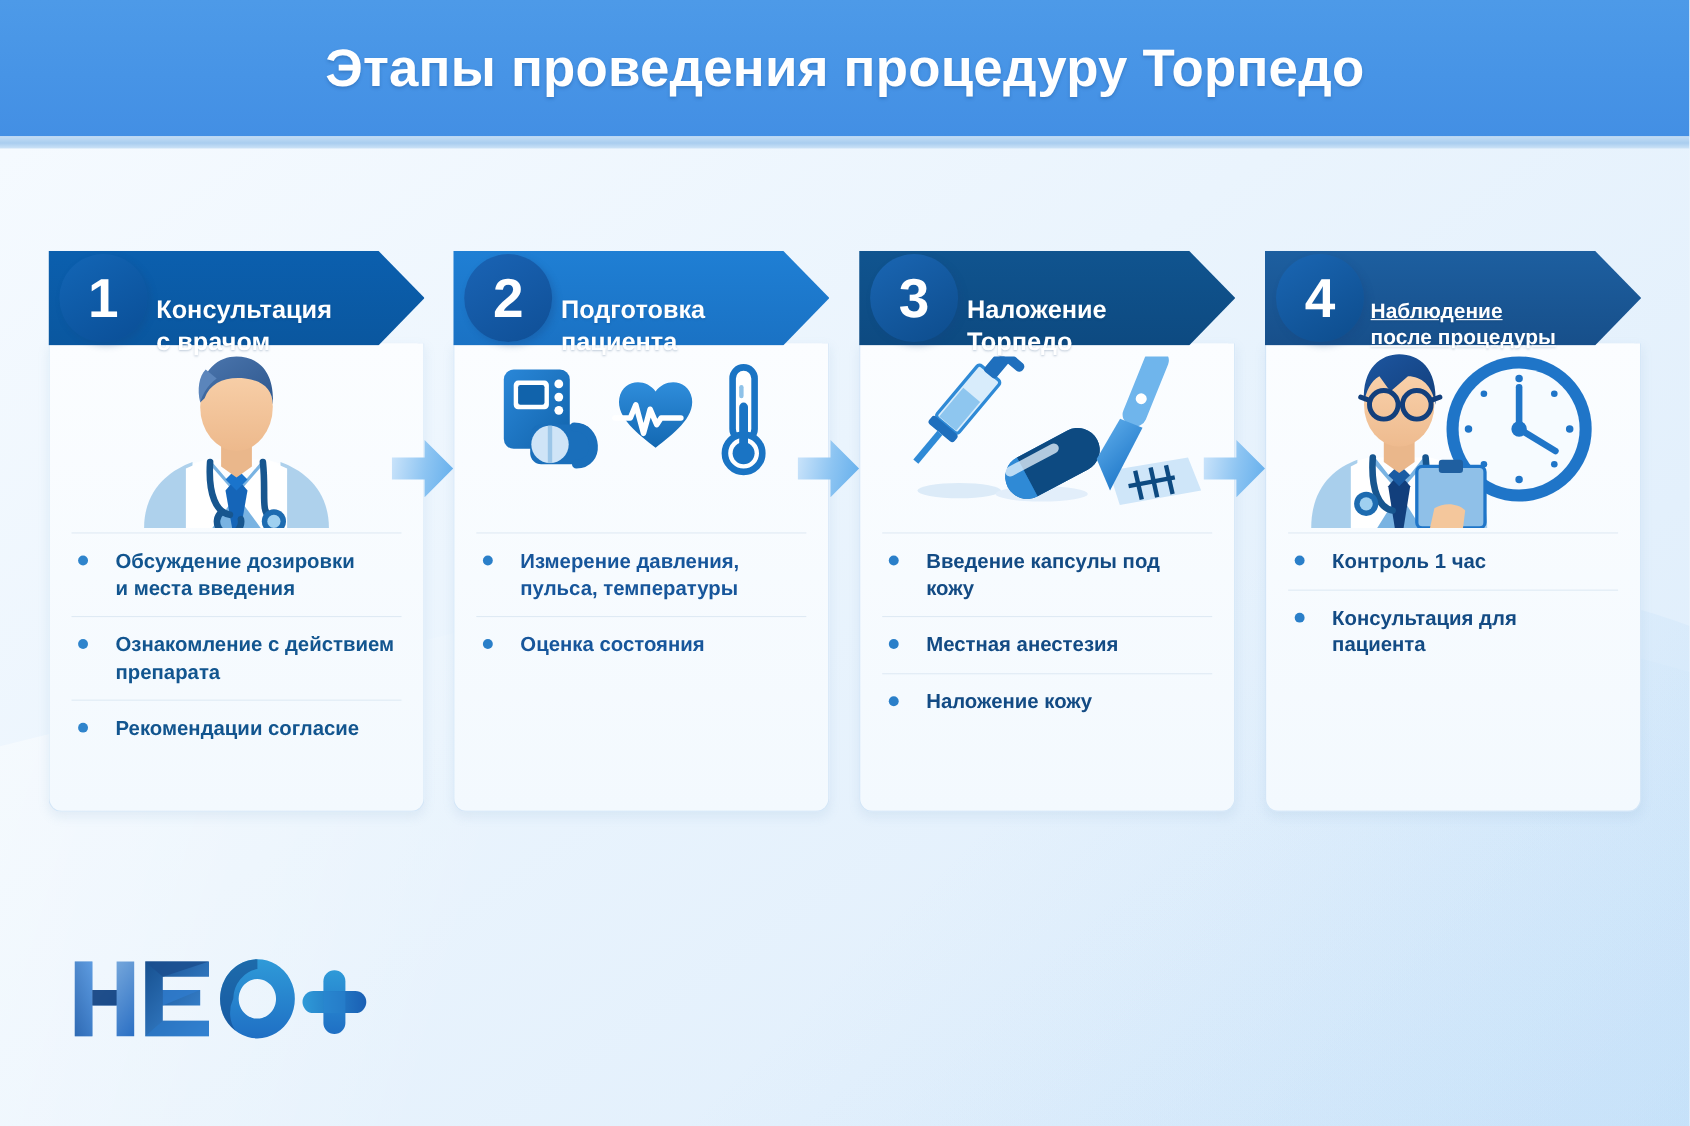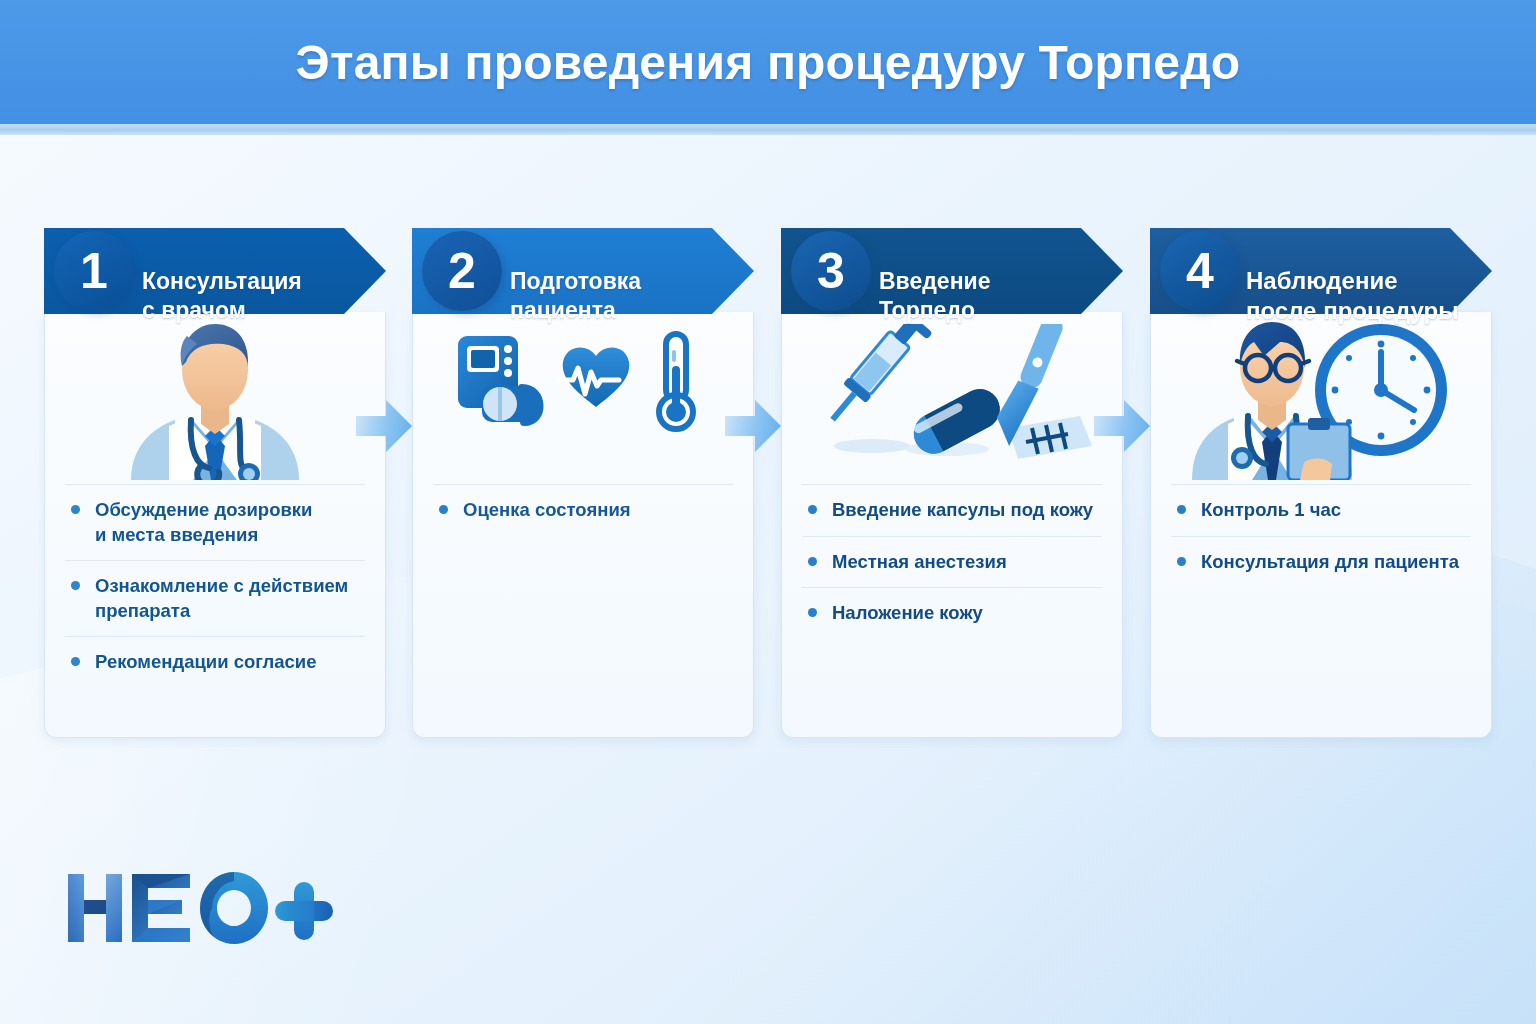--- a/index.html
+++ b/index.html
@@ -127,21 +127,21 @@
     transform:translateY(-50%);
     color:#ffffff;
     font-size:23px;
     font-weight:bold;
     line-height:1.26;
     z-index:5;
     white-space:pre-line;
     text-shadow:0 1px 2px rgba(10,50,100,.25);
     margin-top:25px;
   }
-  .c4 .ribbon-label{ left:96px; font-size:24px; }
+  .c4 .ribbon-label{ left:96px; font-size:19px;text-decoration:underline; }
 
   
   .panel{
     position:absolute;
     left:0; top:84px;
     width:342px; height:426px;
     background:linear-gradient(180deg,#fbfdff 0%,#f3f9fe 100%);
     border:1px solid #d4e6f7;
     border-top:none;
     border-radius:0 0 12px 12px;
@@ -152,21 +152,21 @@
     height:172px;
     display:flex; align-items:flex-end; justify-content:center;
     padding-bottom:4px;
   }
   .bullets{
     padding:0 20px;
   }
   .bullet{
     display:flex;
     align-items:flex-start;
-    gap:15px;
+    gap:25px;
     padding:13px 2px 13px 6px;
     border-top:1px solid #dfeaf4;
   }
   .bullet:first-child{ border-top:1px solid #dfeaf4; }
   .dot{
     width:9px; height:9px;
     border-radius:50%;
     background:#2a7fc9;
     flex:0 0 9px;
     margin-top:7px;
@@ -336,31 +336,36 @@
             <rect x="218" y="6" width="20" height="66" rx="10" fill="#ffffff" stroke="#1a74c4" stroke-width="6"></rect>
             <circle cx="228" cy="84" r="17" fill="#ffffff" stroke="#1a74c4" stroke-width="6"></circle>
             <circle cx="228" cy="84" r="10" fill="#1a74c4"></circle>
             <rect x="224" y="38" width="8" height="42" rx="4" fill="#1a74c4"></rect>
             <rect x="224" y="22" width="4" height="12" rx="2" fill="#8fc2e8"></rect>
           </svg>
         </div>
         <div class="bullets">
           <div class="bullet">
             <span class="dot"></span>
+            <span class="btext">Измерение давления,
+пульса, температуры</span>
+          </div>
+          <div class="bullet">
+            <span class="dot"></span>
             <span class="btext">Оценка состояния</span>
           </div>
         </div>
       </div>
     </div>
 
     <div class="card c3">
       <div class="ribbon">
         <div class="ribbon-body"></div>
         <div class="num-badge">3</div>
-        <div class="ribbon-label">Введение
+        <div class="ribbon-label">Наложение
 Торпедо</div>
       </div>
       <div class="panel">
         <div class="illus">
           <svg width="280" height="140" viewBox="0 0 280 140" style="margin-bottom:16px">
             <defs>
               <linearGradient id="cap" x1="0" y1="0" x2="1" y2="1">
                 <stop offset="0" stop-color="#2f8ad6"></stop>
                   <stop offset="1" stop-color="#0d4a81"></stop>
               </linearGradient>

